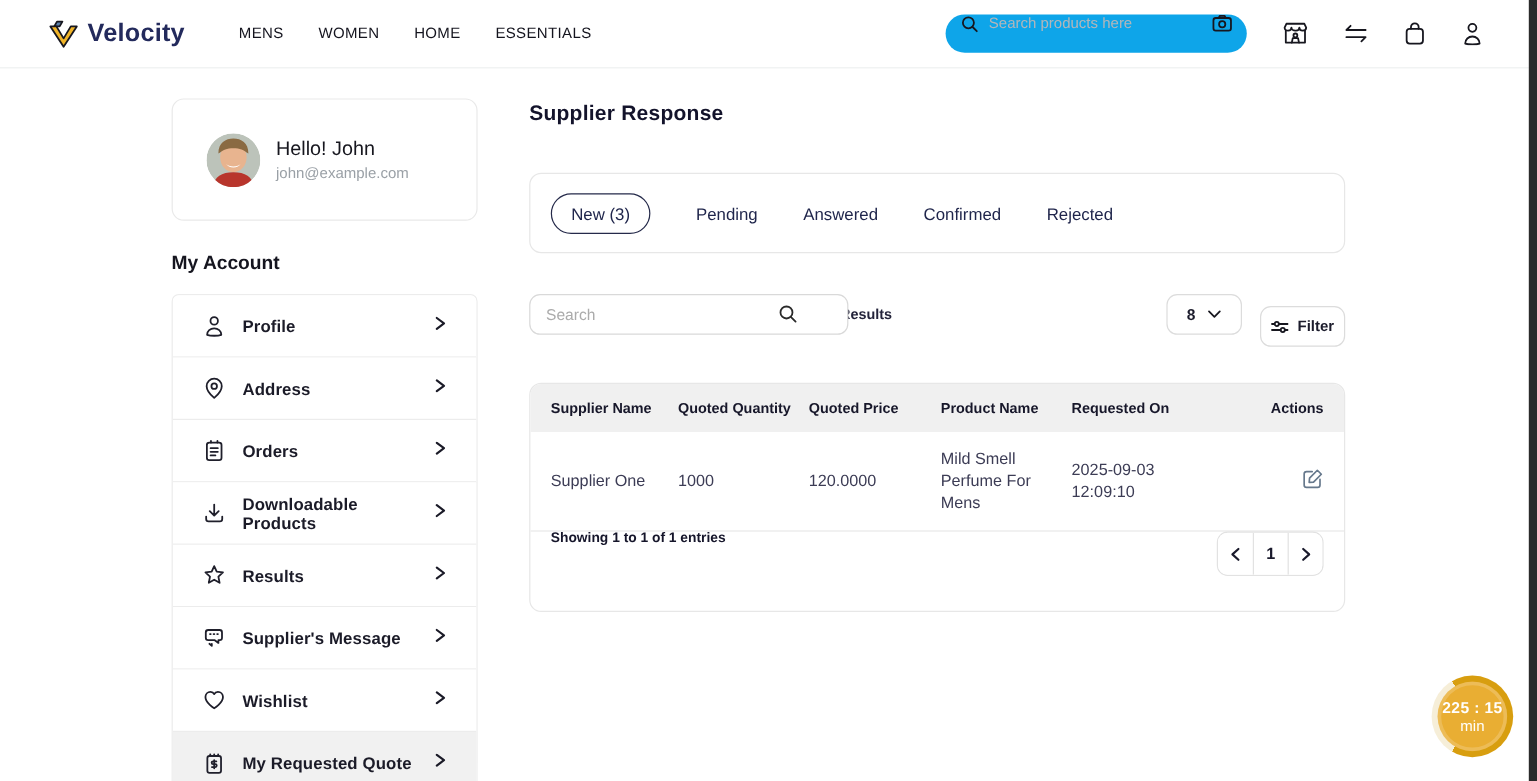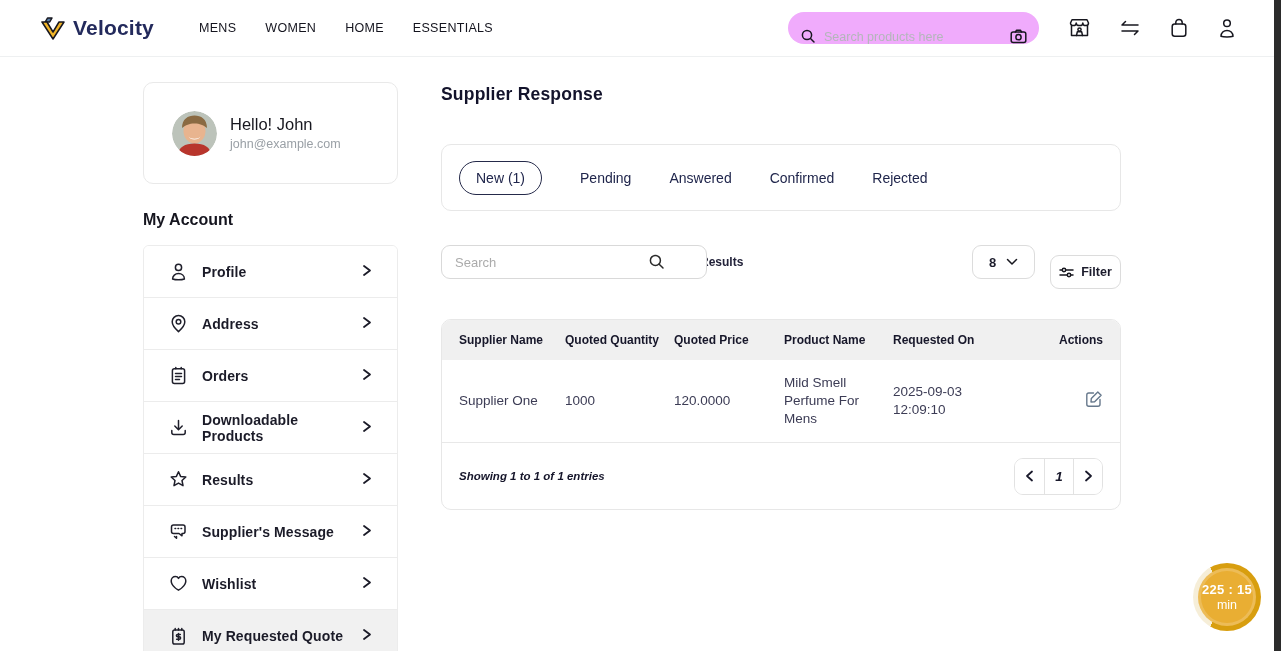--- a/index.html
+++ b/index.html
@@ -7,22 +7,22 @@
   body { font-family:"Liberation Sans", sans-serif; background:#fff; color:#1b1b28; overflow:hidden; }
   .page { position:relative; width:1281px; height:651px; background:#fff; overflow:hidden; }
 
   
   .hdr { position:absolute; top:0; left:0; width:1274px; height:57px; background:#fff;
          border-bottom:1px solid #eef0f1; display:flex; align-items:center; padding:0 38px 0 40px; }
   .logo { display:flex; align-items:center; gap:7px; }
   .logo-text { font-size:21px; font-weight:800; color:#232a5c; letter-spacing:0.2px; }
   .hdr-nav { display:flex; gap:29px; margin-left:45px; }
   .hdr-nav span { font-size:12.5px; font-weight:500; color:#14141e; letter-spacing:0.3px; cursor:pointer; }
-  .hdr-search { margin-left:auto; width:251px; height:32px; background:#f0abfc; border-radius:17px;
-                display:flex; align-items:flex-end; padding:0 12px; gap:8px; }
+  .hdr-search { margin-left:auto; width:251px; height:32px; background:#0ea5e9; border-radius:17px;
+                display:flex; align-items:flex-start; padding:0 12px; gap:8px; }
   .hdr-search input { flex:1; border:none; outline:none; background:transparent; font-size:12.5px;
                       color:#444; font-family:"Liberation Sans",sans-serif; }
   .hdr-search input::placeholder { color:#b3b6ba; }
   .hdr-icons { display:flex; align-items:center; gap:30px; margin-left:30px; }
   .ic { display:inline-flex; align-items:center; justify-content:center; cursor:pointer; color:#17171f; }
   .ic svg { stroke:currentColor; fill:none; stroke-width:1.5; stroke-linecap:round; stroke-linejoin:round; }
 
   
   .sidebar { position:absolute; left:143px; top:82px; width:255px; }
   .profile-card { border:1px solid #e9e9e9; border-radius:10px; background:#fff; height:102px;
@@ -69,21 +69,21 @@
   .tgrid { display:grid; grid-template-columns:106px 109px 110px 109px 150px 1fr; padding:0 17px; align-items:center; }
   .thead { background:#f0f0f0; height:40px; }
   .thead .hc { font-size:12px; font-weight:700; color:#17172a; }
   .thead .hc.right, .trow .dc.right { text-align:right; }
   .trow { min-height:80px; }
   .trow .dc { font-size:13.5px; font-weight:500; color:#3c3c55; line-height:18px; padding:14px 0; }
   .trow .dc .narrow { display:inline-block; max-width:84px; }
   .trow .dc .narrow2 { display:inline-block; max-width:100px; }
   .edit-ic { display:inline-flex; cursor:pointer; color:#66788c; }
   .edit-ic svg { stroke:currentColor; fill:none; stroke-width:1.4; stroke-linecap:round; stroke-linejoin:round; }
-  .pagerow { border-top:1px solid #e8e8e8; height:67px; display:flex; align-items:center; padding:0 17px;font-style:italic; }
+  .pagerow { border-top:1px solid #e8e8e8; height:67px; display:flex; padding:0 17px; }
   .summary { font-size:11.5px; font-weight:700; color:#15152a; }
   .pg-group { margin-left:auto; display:flex; height:37px; border:1px solid #e2e2e2; border-radius:9px; overflow:hidden; }
   .pg-cell { width:29px; display:flex; align-items:center; justify-content:center; cursor:pointer; background:#fff; }
   .pg-cell + .pg-cell { border-left:1px solid #e2e2e2; }
   .pg-cell .num { font-size:13.5px; font-weight:600; color:#1a1a2c; }
   .pg-cell svg { stroke:#1a1a2c; fill:none; stroke-width:1.8; stroke-linecap:round; stroke-linejoin:round; }
 
   
   .timer { position:absolute; left:1193px; top:563px; width:68px; height:68px; border-radius:50%;
            background:conic-gradient(from 0deg, #d89e0f 0deg 210deg, #f6eed8 210deg 330deg, #d89e0f 330deg 360deg);
@@ -301,21 +301,21 @@
             </svg>
         </span>
       </div>
     </div>
   </aside>
 
   <main class="content">
     <h1 class="page-title">Supplier Response</h1>
 
     <div class="tabs-card">
-      <span class="tab pill">New (1)</span>
+      <span class="tab pill">New (3)</span>
       <span class="tab">Pending</span>
       <span class="tab">Answered</span>
       <span class="tab">Confirmed</span>
       <span class="tab">Rejected</span>
     </div>
 
     <div class="toolbar">
       <div class="tsearch">
         <input type="text" placeholder="Search" style="">
         <span class="ic mag">

